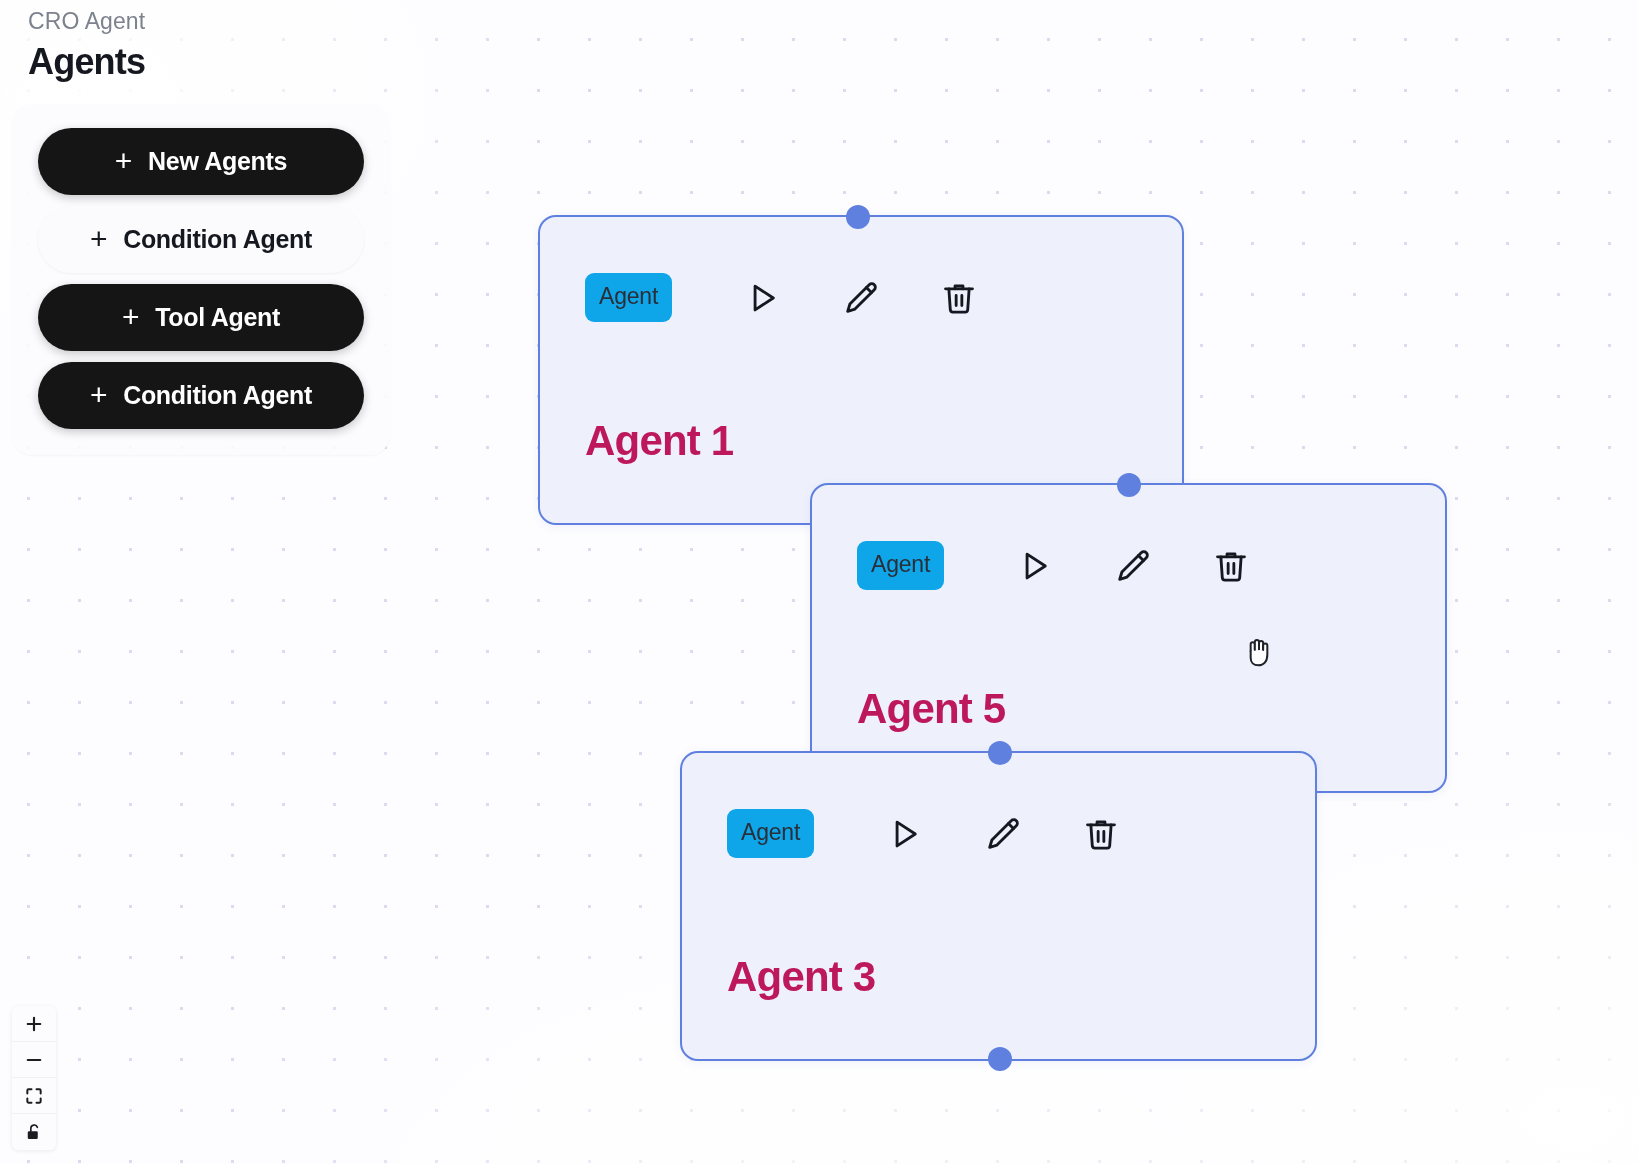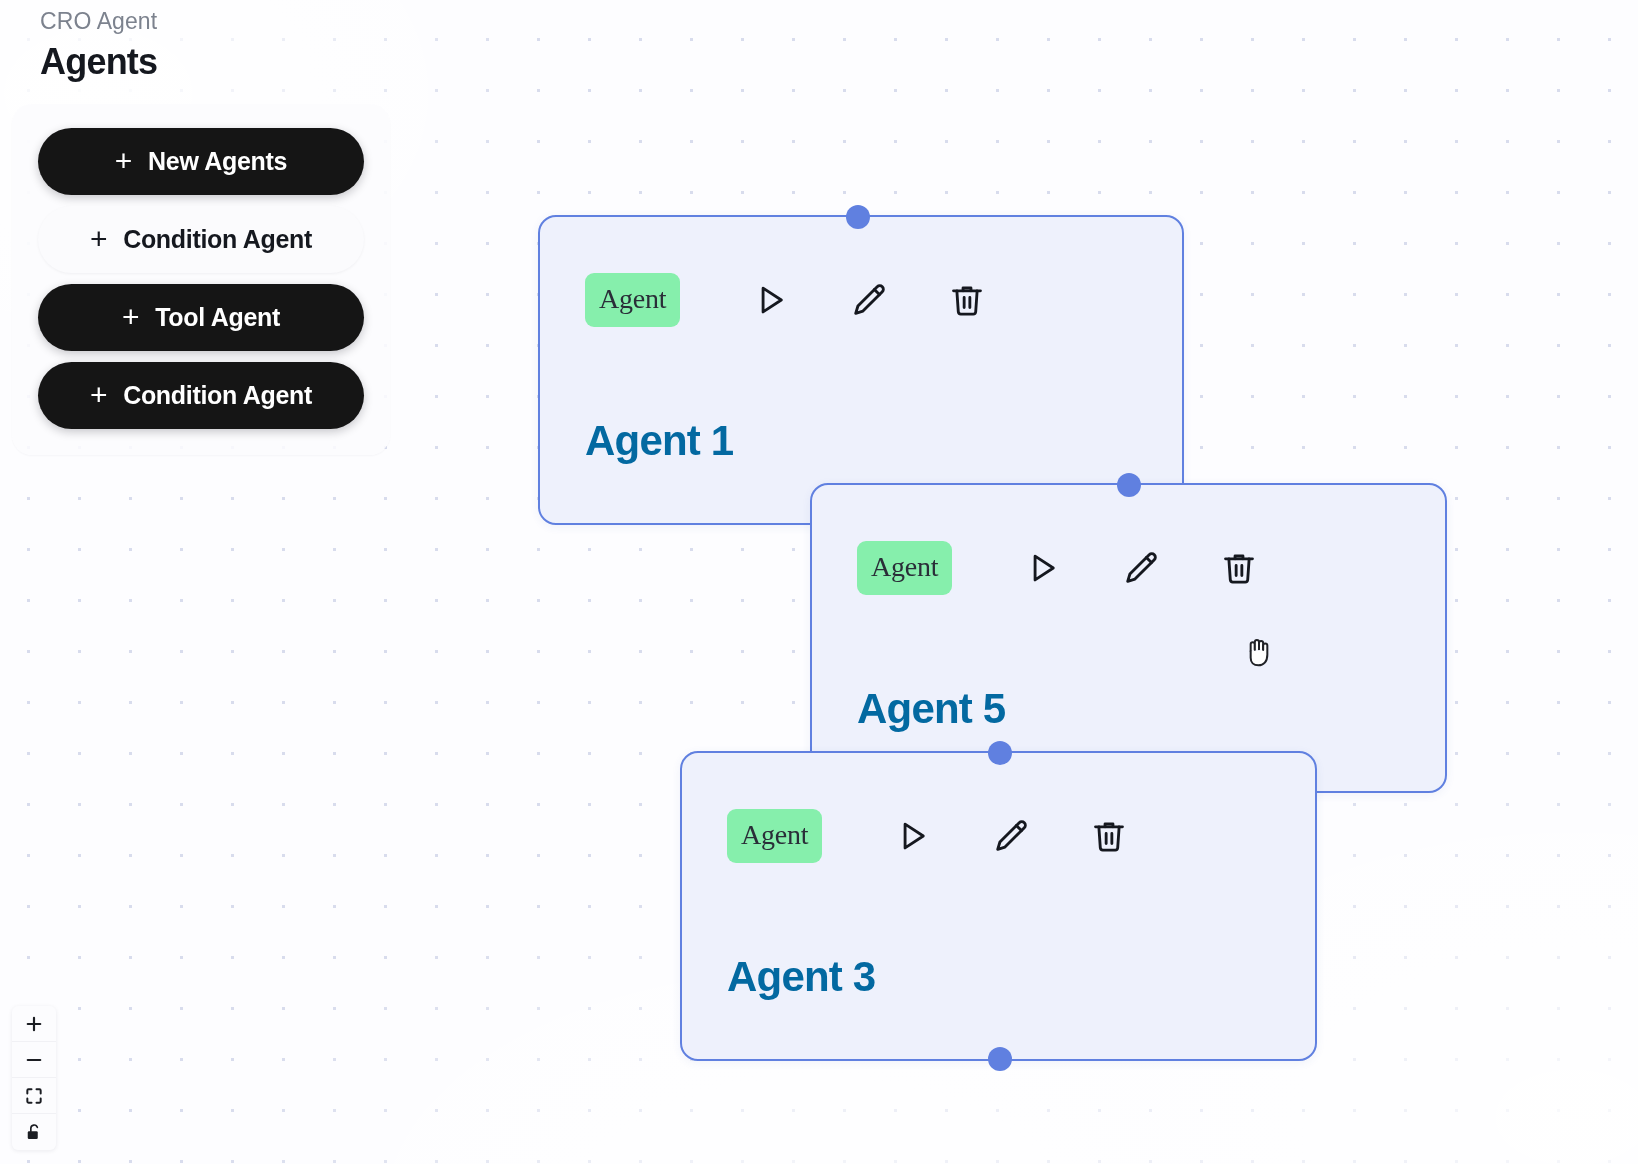--- a/index.html
+++ b/index.html
@@ -34,24 +34,23 @@
     background:
       radial-gradient(ellipse 640px 440px at 6% 8%,  rgba(255,255,255,.95) 0%, rgba(255,255,255,0) 70%),
       radial-gradient(ellipse 900px 560px at 96% 96%, rgba(255,255,255,.85) 0%, rgba(255,255,255,0) 72%),
       radial-gradient(ellipse 900px 500px at 50% 104%, rgba(255,255,255,.8) 0%, rgba(255,255,255,0) 70%);
     z-index: 1;
   }
 
   
   #header {
     position: absolute;
-    left: 40px;
+    left: 28px;
     top: 6px;
     z-index: 20;
-    text-align: center;
   }
   #breadcrumb {
     font-size: 23px;
     color: #7c828e;
     letter-spacing: .1px;
     line-height: 30px;
     font-weight: 400;
   }
   #page-title {
     font-size: 36px;
@@ -124,29 +123,28 @@
   }
   .node-head {
     position: absolute;
     left: 45px;
     top: 56px;
     right: 40px;
     display: flex;
     align-items: center;
   }
   .node-chip {
-    background: #86efac;
+    background: #0ea5e9;
     color: #2a2e38;
-    font-size: 28px;
+    font-size: 23px;
     line-height: 1;
     padding: 12px 14px 14px 14px;
     border-radius: 9px;
     letter-spacing: -.2px;
     white-space: nowrap;
-    font-family: Liberation Serif, serif;
   }
   .node-actions {
     display: flex;
     align-items: center;
     gap: 52px;
     margin-left: 68px;
   }
   .icon-btn {
     width: 46px;
     height: 46px;
@@ -156,21 +154,21 @@
     cursor: pointer;
     background: transparent;
     border: none;
     padding: 0;
   }
   .node-title {
     position: absolute;
     left: 45px;
     font-size: 42px;
     font-weight: 700;
-    color: #0369a1;
+    color: #be185d;
     letter-spacing: -.8px;
     white-space: nowrap;
   }
 
   
   .handle {
     position: absolute;
     width: 24px;
     height: 24px;
     border-radius: 50%;

